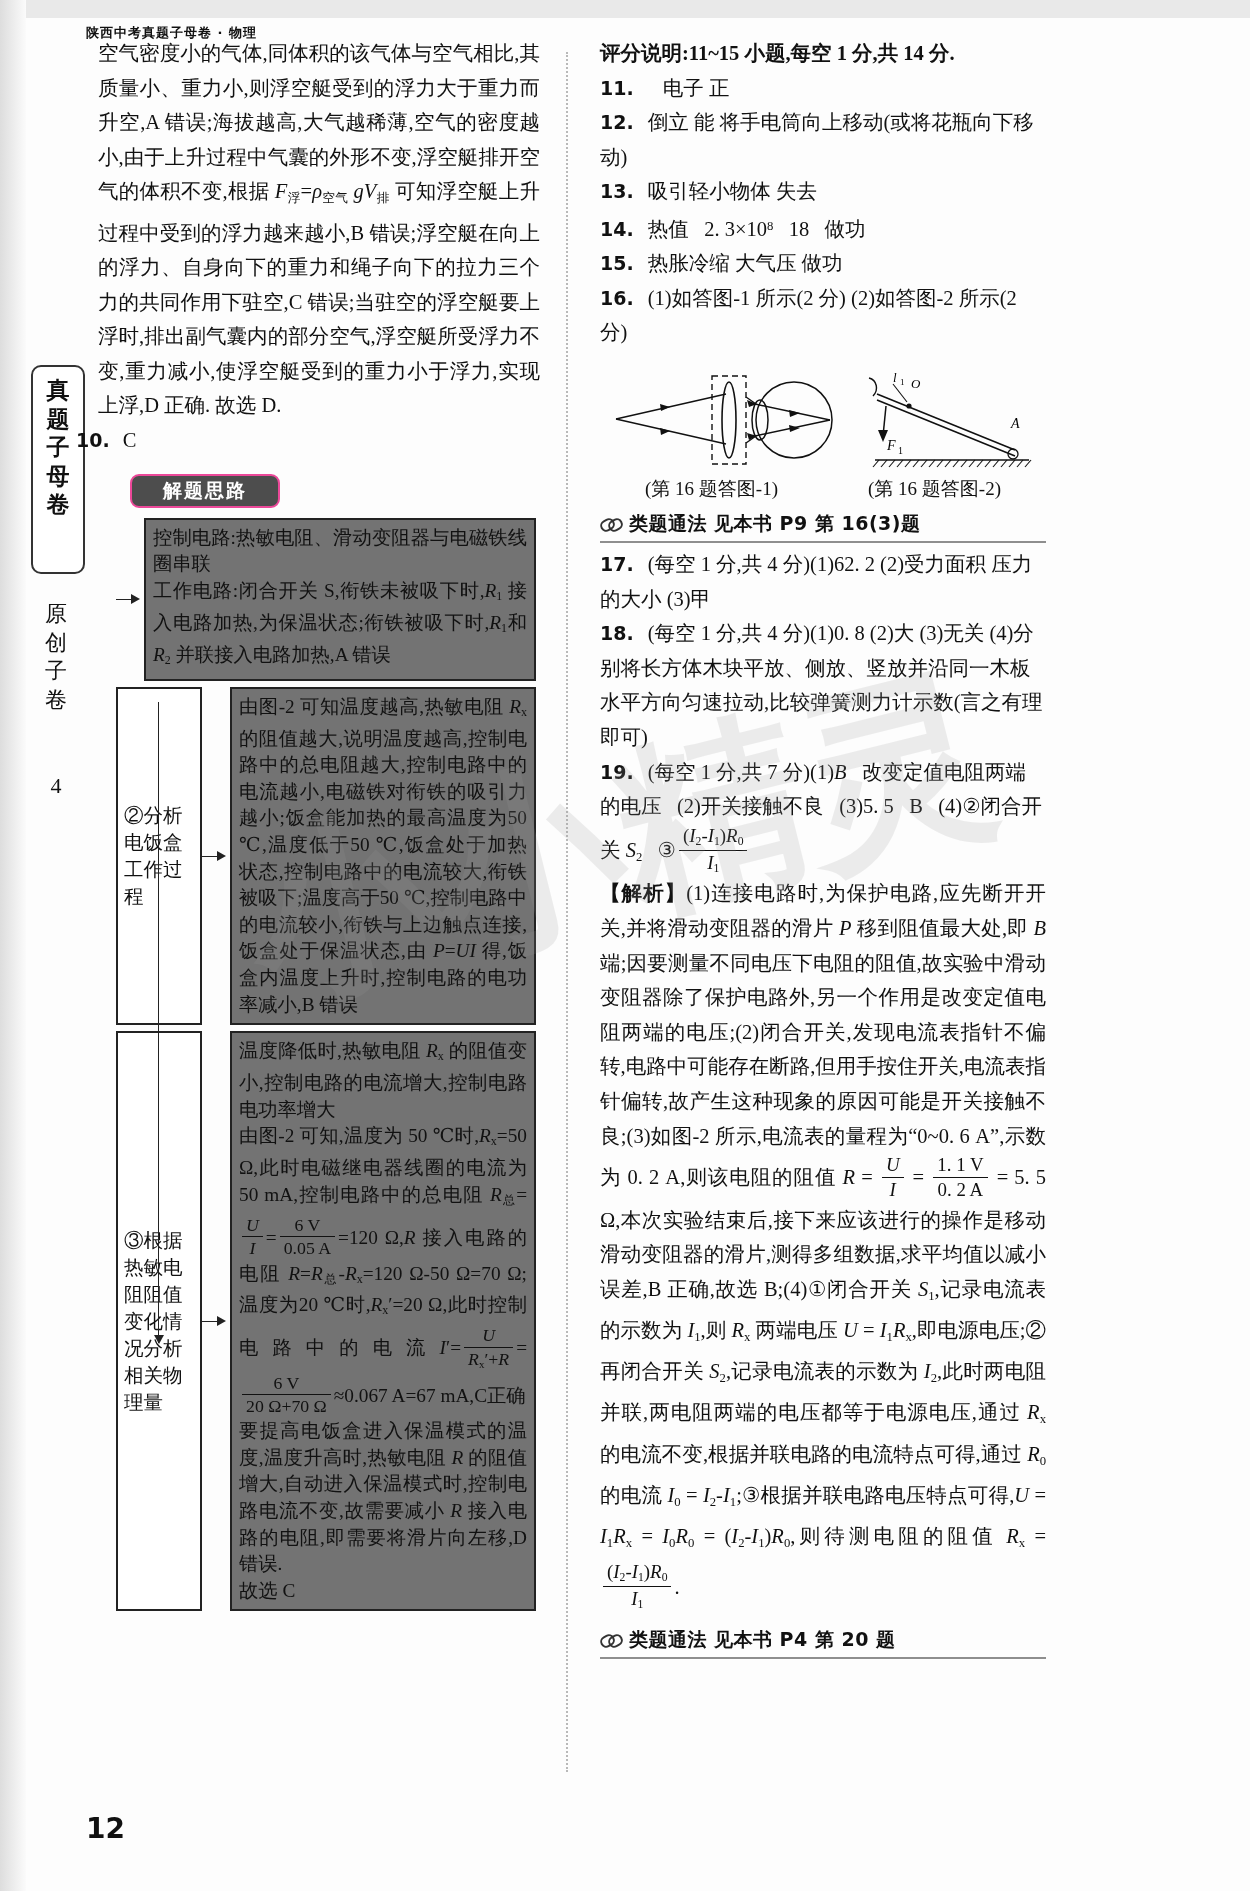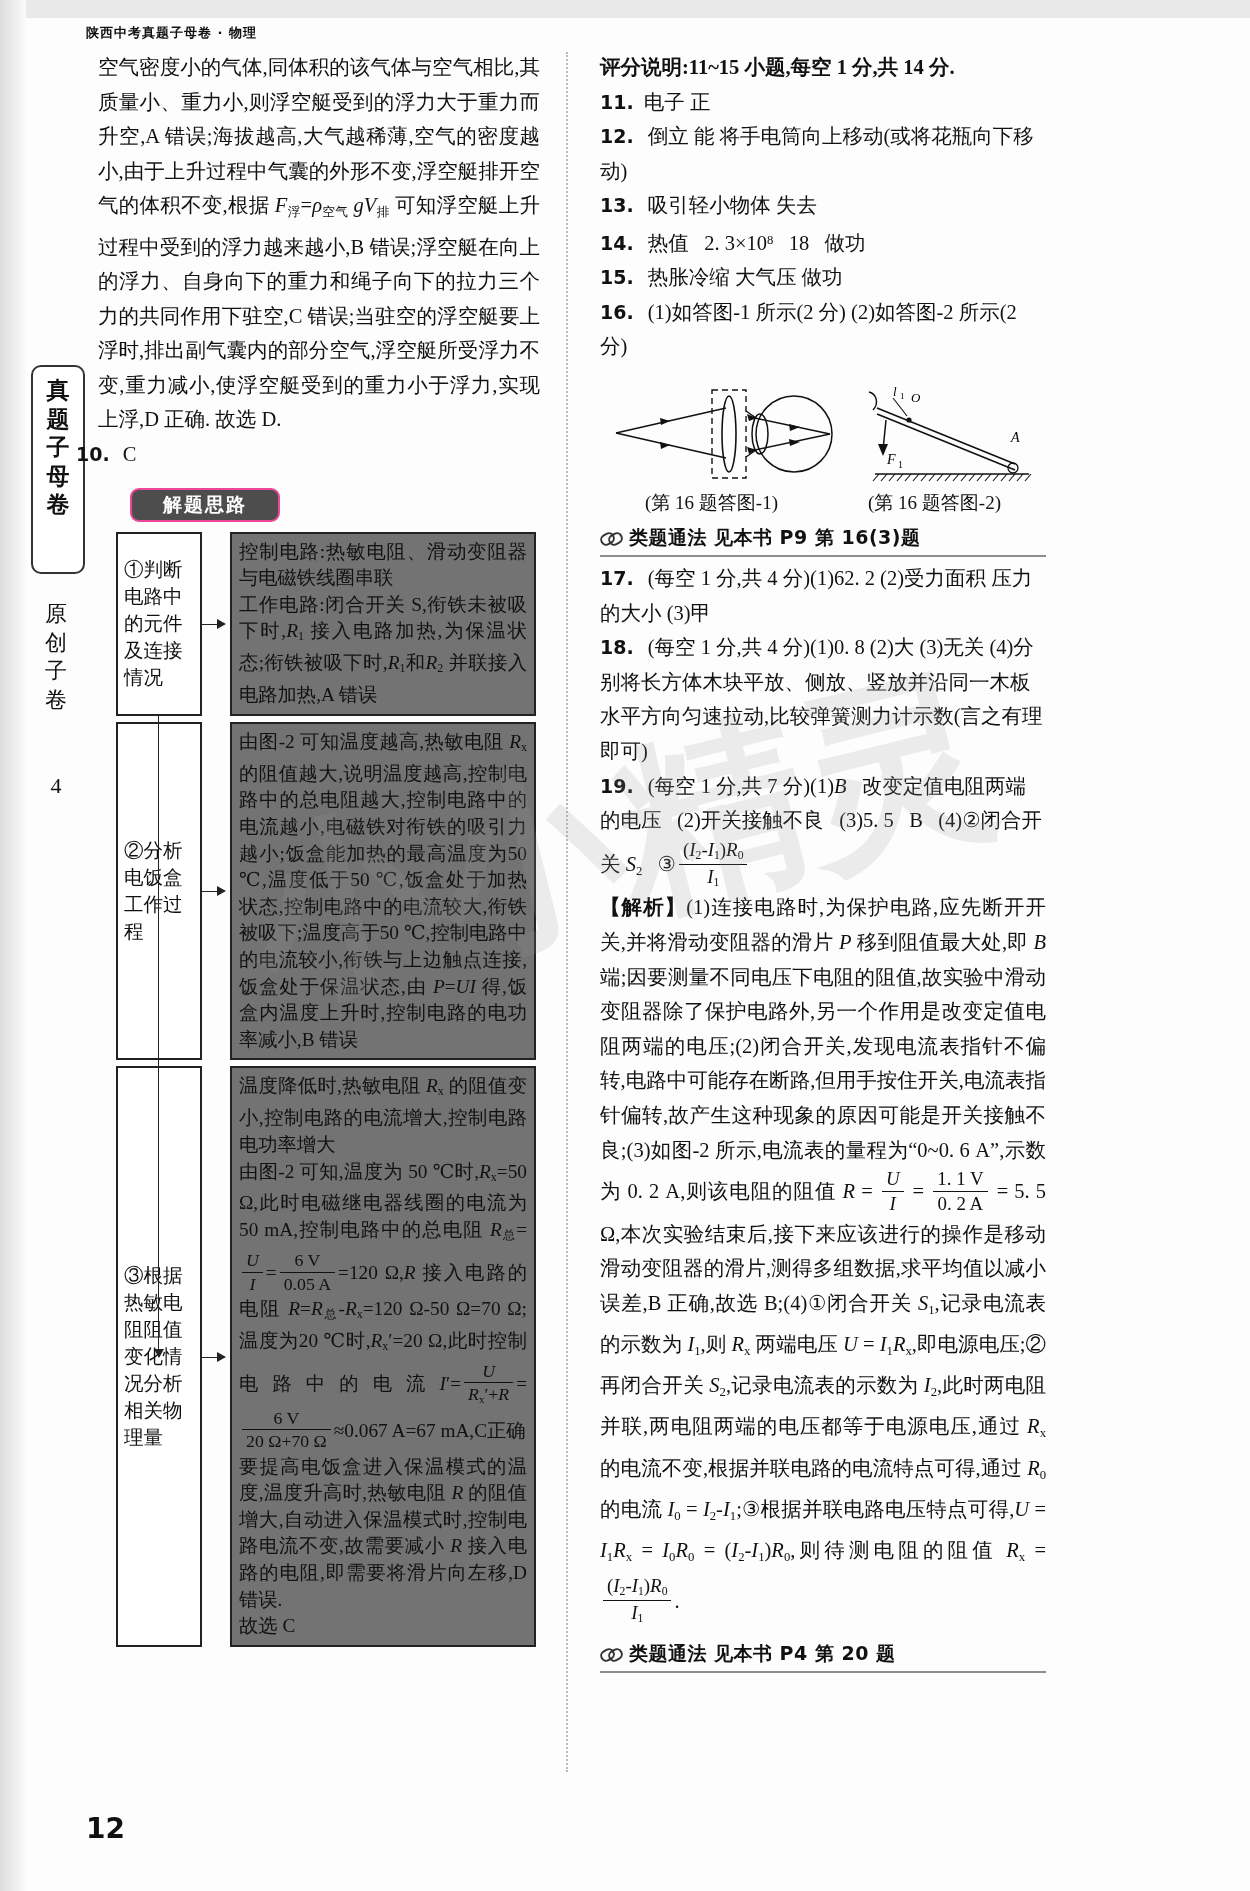--- a/index.html
+++ b/index.html
@@ -33,21 +33,21 @@
     padding-top:9px;
   }
   .tab-plain{
     position:absolute;left:31px;top:600px;width:50px;
     text-align:center;
     font-family:"Liberation Serif","DejaVu Serif",serif;
     font-size:22px;line-height:1.3;color:#111;
   }
 
   
-  .col{position:absolute;top:50px;}
+  .col{position:absolute;top:36px;}
   #colL{left:98px;width:442px;}
   #colR{left:600px;width:446px;}
   .divider{position:absolute;left:566px;top:52px;width:0;height:1720px;
            border-left:2px dotted #b9b9b9;}
 
   
   .para{font-size:20.5px;line-height:34.6px;text-align:justify;text-justify:inter-ideograph;}
   .ans-line{font-size:20.5px;line-height:34.6px;}
   .num{font-family:"DejaVu Sans","Liberation Sans",sans-serif;font-weight:bold;font-size:19px;}
   .scoring{font-size:20.5px;line-height:34.6px;font-weight:bold;}
@@ -171,21 +171,20 @@
     <div class="badge-wrap">
       <div class="badge-shadow"></div>
       <div class="badge">
           <span>解题思路</span>
         </div>
     </div>
 
     <div class="flow">
 
       <div class="flow-row">
-        <div class="fc-left">①判断电路中的元件及连接情况</div>
         <div class="fc-arrow"></div>
         <div class="fc-right">
           控制电路:热敏电阻、滑动变阻器与电磁铁线圈串联<br>
           工作电路:闭合开关 S,衔铁未被吸下时,<span class="it">R</span><sub>1</sub> 接入电路加热,为保温状态;衔铁被吸下时,<span class="it">R</span><sub>1</sub>和<span class="it">R</span><sub>2</sub> 并联接入电路加热,A 错误
         </div>
       </div>
 
       <div class="flow-row">
         <div class="fc-left">②分析电饭盒工作过程</div>
         <div class="fc-arrow"></div>
@@ -207,21 +206,21 @@
     <div class="vline" style="top: 184.25px; height: 640.617px;"></div>
       </div>
   </div>
 
   <div class="col" id="colR">
 
     <div class="scoring">评分说明:11~15 小题,每空 1 分,共 14 分.</div>
 
     <div class="ans-line">
       <span class="num">11.</span>
-      <span style="margin-left:5px;">电子    正</span>
+      <span style="margin-left:24px;">电子    正</span>
     </div>
     <div class="ans-line">
       <span class="num">12.</span>
       <span style="margin-left:9px;">倒立    能    将手电筒向上移动(或将花瓶向下移动)</span>
     </div>
     <div class="ans-line">
       <span class="num">13.</span>
       <span style="margin-left:9px;">吸引轻小物体    失去</span>
     </div>
     <div class="ans-line">

